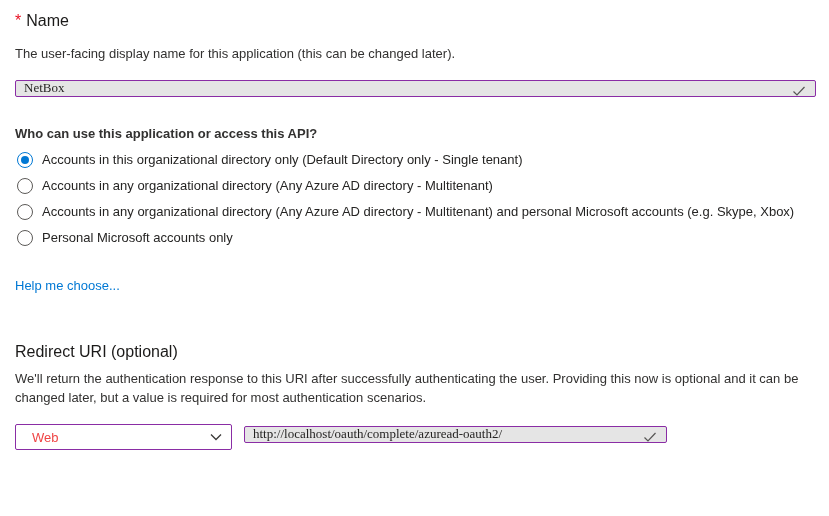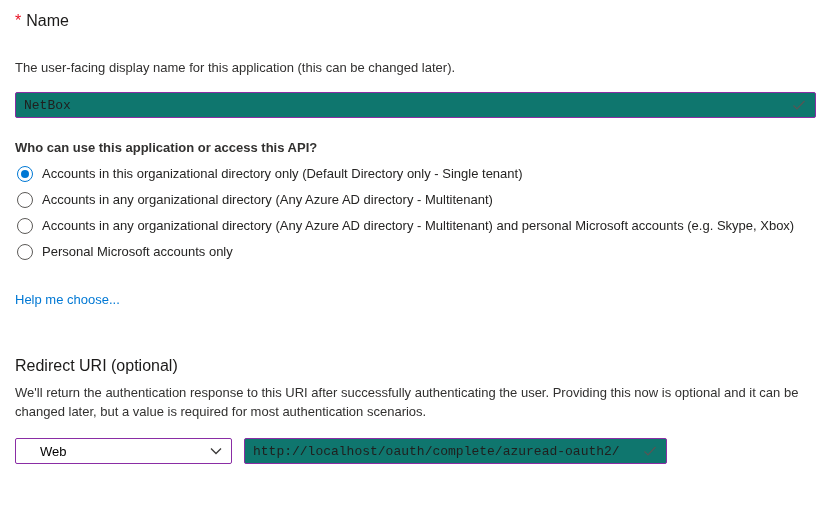--- a/index.html
+++ b/index.html
@@ -20,41 +20,41 @@
     color: #1b1a19;
     line-height: 18px;
     margin: 0;
   }
   .required-asterisk { color: #e81123; margin-right: 5px; }
 
   .field-desc {
     font-size: 13px;
     color: #323130;
     line-height: 19px;
-    margin-top: 28px;
+    margin-top: 14px;
     max-width: 801px;
   }
 
   .input-wrap {
     position: relative;
     margin-top: 15px;
     width: 801px;
     height: 26px;
   }
   .text-input {
     width: 100%;
-    height: 26px;
+    height: 17px;
     border: 1px solid #8A2DA5;
     border-radius: 2px;
     padding: 0 30px 0 8px;
     font-size: 13px;
-    font-family: Liberation Mono, monospace;
+    font-family: Liberation Serif, serif;
     color: #201f1e;
     outline: none;
-    background: #0f766e;
+    background: #e5e5e5;
   }
   .valid-icon {
     position: absolute;
     right: 9px;
     top: 50%;
     transform: translateY(-50%);
     width: 16px;
     height: 16px;
     pointer-events: none;
   }
@@ -128,23 +128,23 @@
   }
   .platform-select {
     position: relative;
     width: 217px;
     height: 26px;
     border: 1px solid #8A2DA5;
     border-radius: 2px;
     background: #fff;
     display: flex;
     align-items: center;
-    padding: 0 28px 0 24px;
-    font-size: 13px;
-    color: #000000;
+    padding: 0 28px 0 16px;
+    font-size: 13px;
+    color: #ef4444;
     cursor: pointer;
   }
   .chevron-icon {
     position: absolute;
     right: 8px;
     top: 50%;
     transform: translateY(-50%);
     width: 14px;
     height: 14px;
     pointer-events: none;

